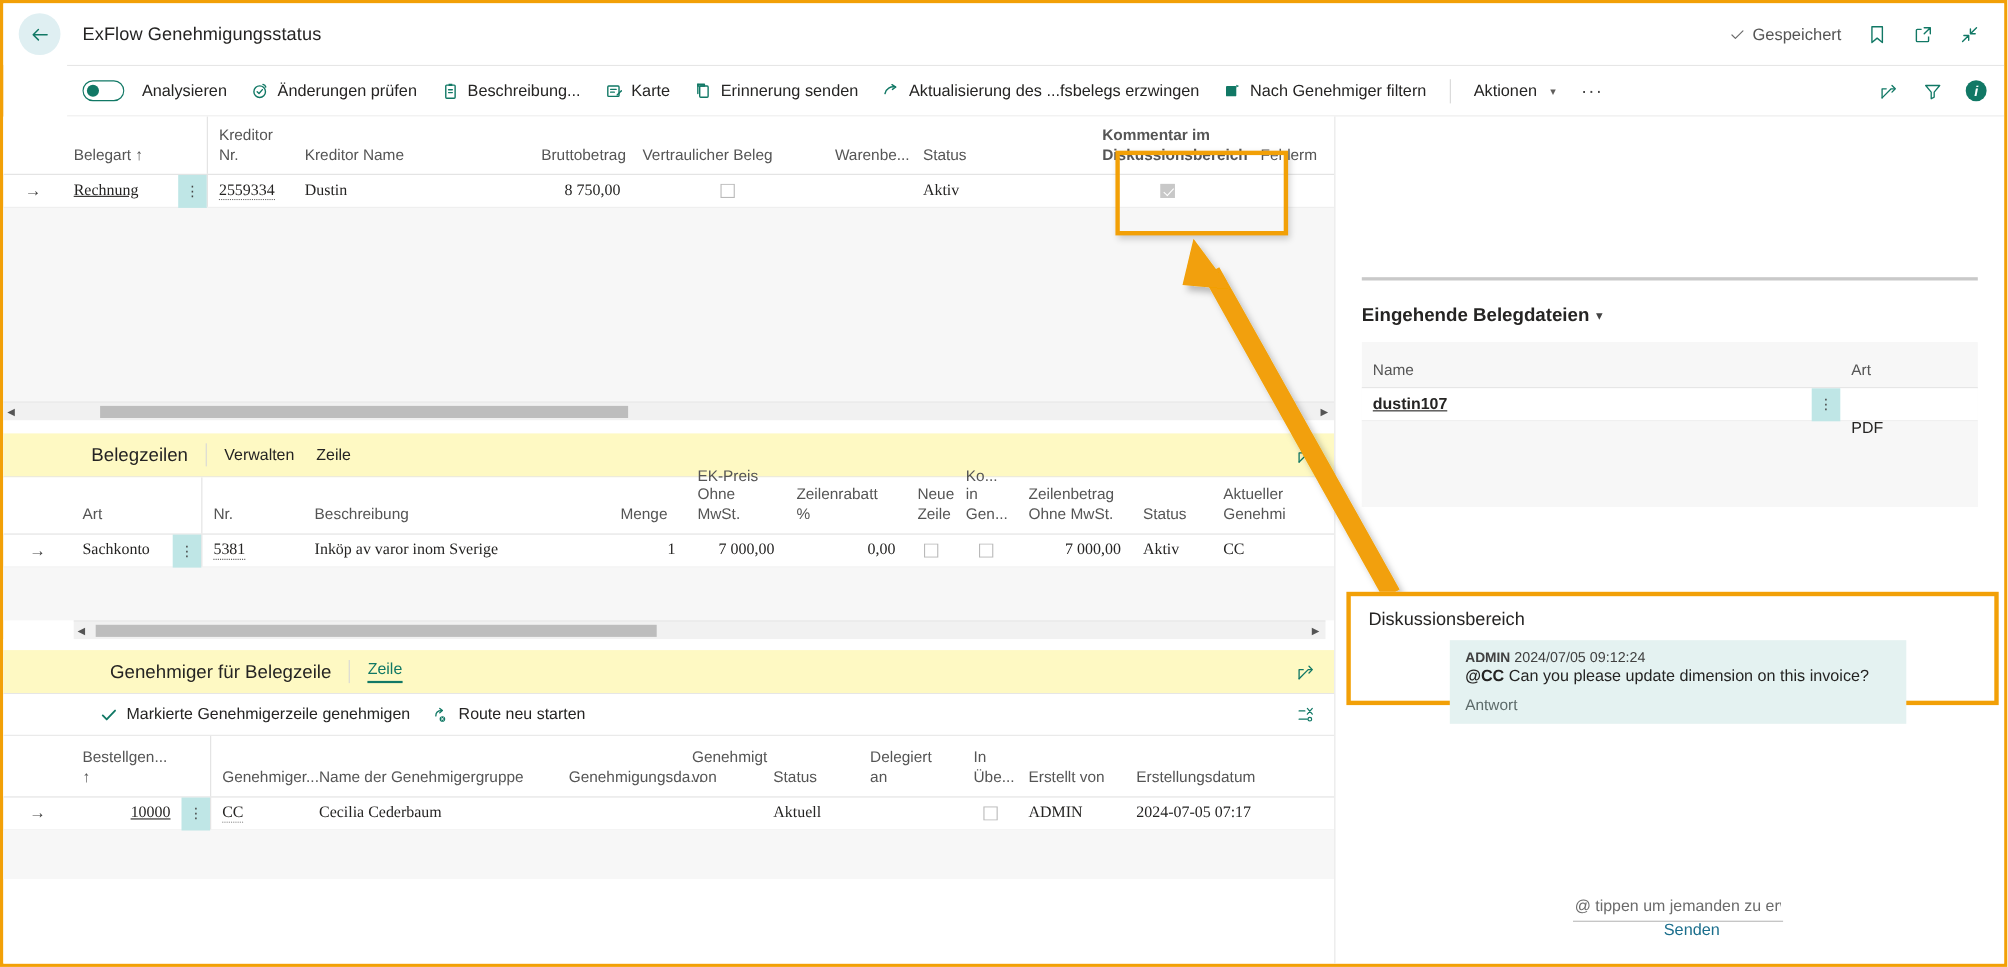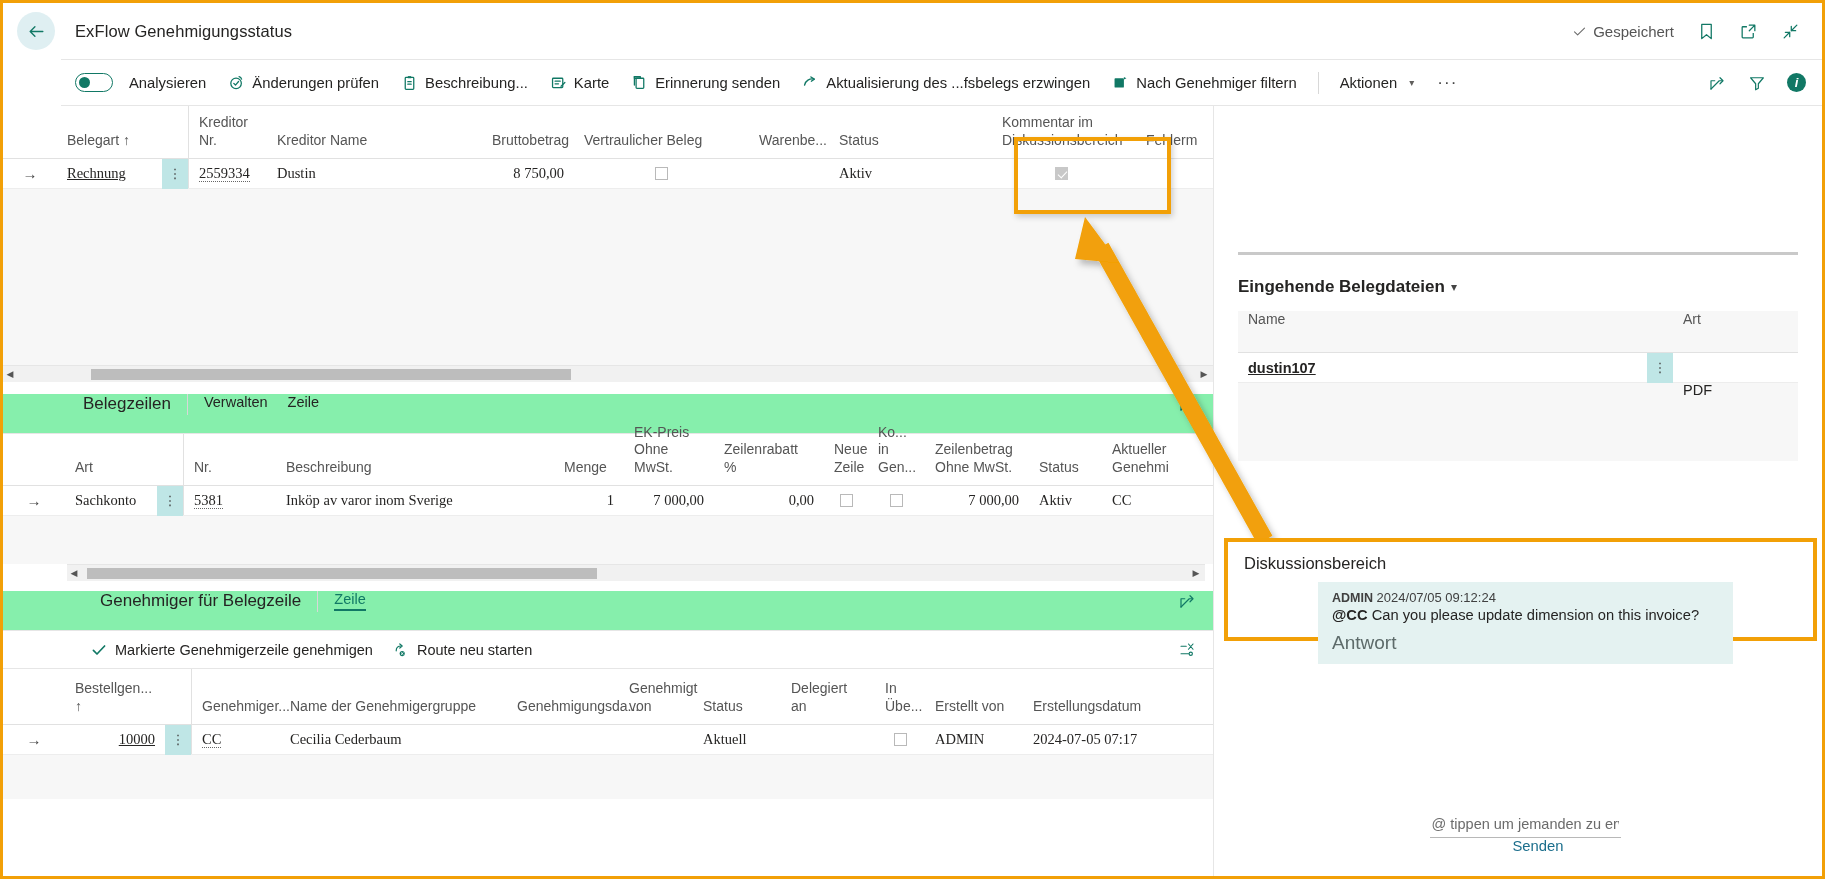--- a/index.html
+++ b/index.html
@@ -138,22 +138,22 @@
     border-top: 1px solid #e6e6e6;
   }
   .hscroll .thumb {
     position: absolute; height: 11px; background: #bdbdbd; border-radius: 0; top: 3px;
   }
   .hscroll .sb-arrow { font-size: 9px; color: #555; width: 14px; text-align:center; }
   .hscroll .sb-arrow.right { position: absolute; right: 2px; }
 
   
   .sec-bar {
-    display: flex; align-items: flex-start; height: 40px; padding-left: 14px;
-    border-bottom: 1px solid #e6e6e6; background: #86efac;
+    display: flex; align-items: center; height: 40px; padding-left: 14px;
+    border-bottom: 1px solid #e6e6e6; background: #fef9c3;
   }
   .sec-title { font-size: 17px; color: #252423; }
   .sec-sep { width:1px; height: 21px; background: #d8d8d8; margin: 0 16px; }
   .sec-tab { font-size: 14.5px; color: #252423; margin-right: 20px; cursor: pointer; }
   .sec-tab.active { color: #117865; border-bottom: 2px solid #117865; padding-bottom: 2px; }
   .sec-right { margin-left: auto; padding-right: 16px; display:flex; align-items:center; gap: 18px;}
   .sec-right svg { width: 18px; height: 18px; }
 
   .act-bar {
     display:flex; align-items:center; height: 38px; padding-left: 14px;
@@ -168,21 +168,21 @@
     position: absolute; left: 1210px; top: 103px; width: 609px; height: 773px;
     background: #fff; border-left: 1px solid #e6e6e6;
   }
   .rp-divider { height:3px; background: #c9c9c9; margin: 146px 24px 0 24px; }
   .rp-sec-title {
     font-size: 17px; font-weight: 600; color: #252423; margin: 22px 0 0 24px;
     display: flex; align-items: center; gap: 6px; cursor: pointer;
   }
   .rp-sec-title .cv { font-size: 12px; font-weight: normal; color: #444; }
   .file-grid { margin: 14px 24px 0 24px; background:#f7f7f7; }
-  .fg-head { display:flex; height: 42px; font-size:14px; color:#555; border-bottom:1px solid #e1e1e1;}
+  .fg-head { display:flex; align-items:flex-end; height: 42px; font-size:14px; color:#555; border-bottom:1px solid #e1e1e1;}
   .fg-head div { padding: 0 10px 8px 10px; }
   .fg-row { display:flex; align-items:center; height: 30px; background:#fff; border-bottom:1px solid #ededed; }
   .fg-row .nm { flex: 1; padding: 0 10px; font-size: 14.5px; font-weight: bold; }
   .fg-row .nm span { text-decoration: underline; cursor:pointer; }
   .fg-row .art { width: 125px; padding: 0 10px; font-size: 14.5px; margin-top: 44px; }
   .fg-blank { height: 78px; background:#f7f7f7; }
 
   
   .disc-box {
     position: absolute; left: 1221px; top: 535px; width: 593px; height: 103px;
@@ -191,21 +191,21 @@
   .disc-inner { padding: 12px 0 0 16px; }
   .disc-title { font-size: 16.5px; color: #252423; }
   .disc-bubble {
     margin: 9px 0 0 74px; background: #e4f2f1; padding: 8px 14px 10px 14px;
     width: 415px;
   }
   .disc-meta { font-size: 13px; color: #404040; }
   .disc-meta b { font-weight: bold; font-size: 12.5px; }
   .disc-text { font-size: 14.7px; color: #252423; margin-top: 2px; }
   .disc-text b { font-weight: bold; }
-  .disc-reply { font-size: 19px; color: #5d6b6a; margin-top: 9px; cursor: pointer; }
+  .disc-reply { font-size: 14px; color: #5d6b6a; margin-top: 9px; cursor: pointer; }
 
   
   .comment-bar {
     position: absolute; left: 1228px; bottom: 22px; width: 588px;
     display: flex; align-items: center; flex-direction: column;
   }
   .comment-input {
     flex: 1; border: none; border-bottom: 1px solid #b8b8b8;
     font-size: 14.5px; color: #444; padding: 4px 2px 5px 2px; outline: none;
     font-family: "Liberation Sans", sans-serif; background: transparent;
@@ -364,21 +364,21 @@
         <div style="width:54px;flex:none;"></div>
         <div class="gh-cell r" style="width:105px">Belegart ↑</div>
         <div style="width:26px;flex:none;"></div>
         <div class="vdiv"></div>
         <div class="gh-cell" style="width:78px">Kreditor Nr.</div>
         <div class="gh-cell" style="width:215px">Kreditor Name</div>
         <div class="gh-cell r" style="width:92px">Bruttobetrag</div>
         <div class="gh-cell" style="width:175px">Vertraulicher Beleg</div>
         <div class="gh-cell" style="width:80px">Warenbe...</div>
         <div class="gh-cell" style="width:158px">Status</div>
-        <div class="gh-cell" style="width:149px;padding-left:15px;">Kommentar im Diskussionsbereich</div>
+        <div class="gh-cell" style="width:149px;padding-left:15px;font-weight:bold;">Kommentar im Diskussionsbereich</div>
         <div class="gh-cell" style="width:70px">Fehlerm</div>
       </div>
 
       <div class="grid-row">
         <div class="arrow-cell">→</div>
         <div class="gr-cell" style="width:105px"><span class="lnk">Rechnung</span></div>
         <div class="dots-cell">
             <span>⋮</span>
           </div>
         <div class="vdiv"></div>

